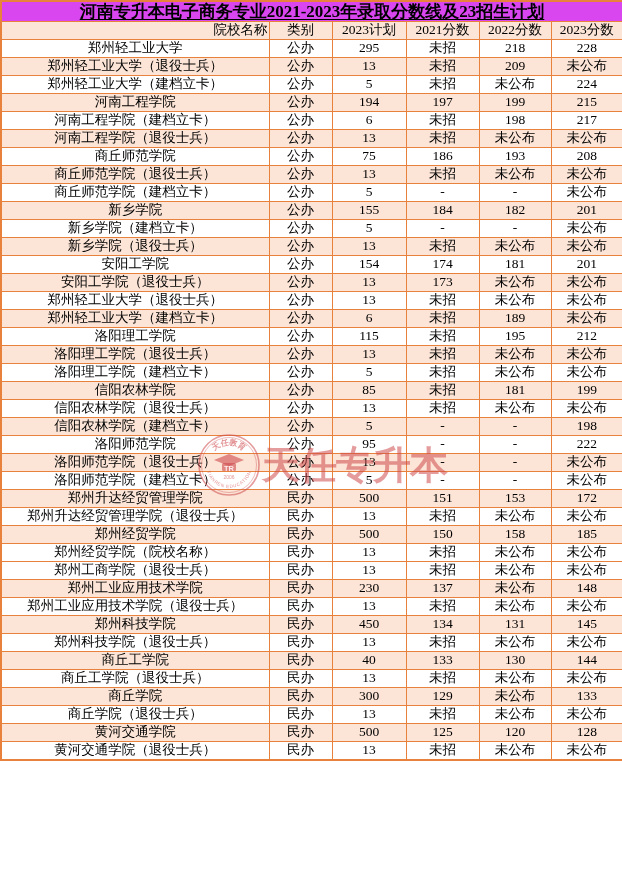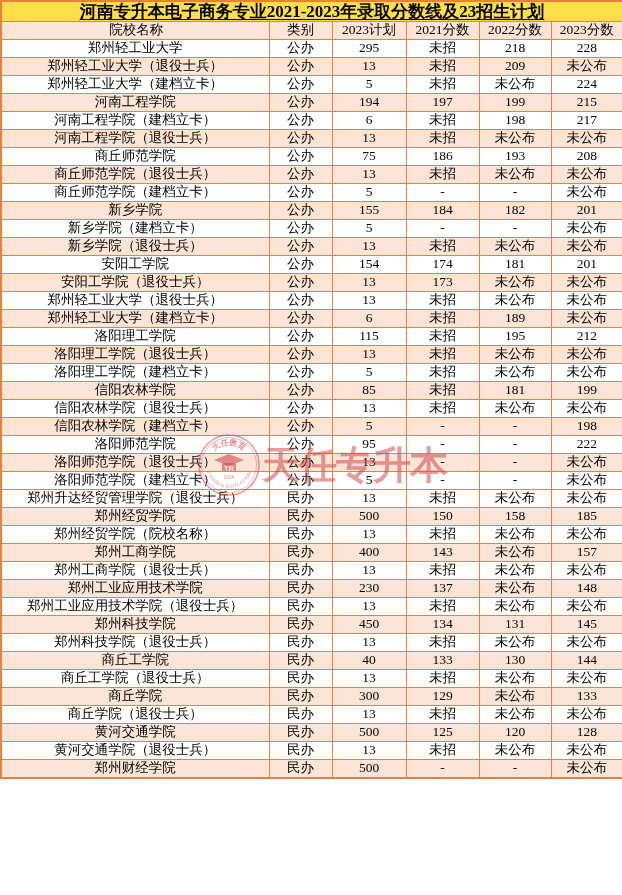--- a/index.html
+++ b/index.html
@@ -8,25 +8,25 @@
     --wm-c:rgba(206,74,76,0.55);
   }
   html,body{margin:0;padding:0;width:622px;height:895px;overflow:hidden;
     background:#fff;font-family:"Liberation Serif","DejaVu Serif",serif;}
   .sheet{position:relative;width:622px;height:895px;}
   table.score{border-collapse:collapse;table-layout:fixed;width:622px;
     border:2px solid var(--border-c);}
   table.score td,table.score th{border:1px solid var(--border-c);
     font-size:13.5px;font-weight:normal;color:#000;text-align:center;
     height:17px;padding:0 1px;line-height:1.05;overflow:hidden;white-space:nowrap;}
-  tr.title-row td{background:#fde047;height:19px;border-bottom:1px solid var(--border-c);}
+  tr.title-row td{background:#d946ef;height:19px;border-bottom:1px solid var(--border-c);}
   .title-text{font-size:17px;font-weight:bold;text-decoration:underline;
     text-underline-offset:2px;color:#000;}
   tr.head-row th{background:var(--alt-bg);font-size:13.5px;}
-  tr.head-row th.name{text-align:center;padding-left:3px;margin-top:8px;}
+  tr.head-row th.name{text-align:right;padding-left:3px;margin-top:8px;}
   td.name{text-align:left;padding-left:3px;}
   tbody tr.alt td{background:var(--alt-bg);}
   tbody tr td{background:#fff;}
   
   .watermark{position:absolute;left:0;top:0;width:622px;height:895px;
     pointer-events:none;z-index:5;}
   .wm-inner{position:absolute;left:196px;top:432px;display:flex;align-items:center;}
   .wm-logo{width:66px;height:66px;flex:0 0 auto;}
   .wm-text{font-family:"Liberation Sans","DejaVu Sans",sans-serif;
     font-weight:bold;font-size:38px;line-height:66px;color:var(--wm-c);
@@ -252,20 +252,28 @@
           <td>未公布</td>
         </tr>
         <tr>
           <td class="name">洛阳师范学院（建档立卡）</td>
           <td>公办</td>
           <td>5</td>
           <td>-</td>
           <td>-</td>
           <td>未公布</td>
         </tr>
+        <tr class="alt">
+          <td class="name">郑州升达经贸管理学院</td>
+          <td>民办</td>
+          <td>500</td>
+          <td>151</td>
+          <td>153</td>
+          <td>172</td>
+        </tr>
         <tr>
           <td class="name">郑州升达经贸管理学院（退役士兵）</td>
           <td>民办</td>
           <td>13</td>
           <td>未招</td>
           <td>未公布</td>
           <td>未公布</td>
         </tr>
         <tr class="alt">
           <td class="name">郑州经贸学院</td>
@@ -276,28 +284,20 @@
           <td>185</td>
         </tr>
         <tr>
           <td class="name">郑州经贸学院（院校名称）</td>
           <td>民办</td>
           <td>13</td>
           <td>未招</td>
           <td>未公布</td>
           <td>未公布</td>
         </tr>
-        <tr class="alt">
-          <td class="name">郑州工商学院</td>
-          <td>民办</td>
-          <td>400</td>
-          <td>143</td>
-          <td>未公布</td>
-          <td>157</td>
-        </tr>
         <tr>
           <td class="name">郑州工商学院（退役士兵）</td>
           <td>民办</td>
           <td>13</td>
           <td>未招</td>
           <td>未公布</td>
           <td>未公布</td>
         </tr>
         <tr class="alt">
           <td class="name">郑州工业应用技术学院</td>
@@ -370,28 +370,20 @@
           <td>125</td>
           <td>120</td>
           <td>128</td>
         </tr>
         <tr>
           <td class="name">黄河交通学院（退役士兵）</td>
           <td>民办</td>
           <td>13</td>
           <td>未招</td>
           <td>未公布</td>
-          <td>未公布</td>
-        </tr>
-        <tr class="alt">
-          <td class="name">郑州财经学院</td>
-          <td>民办</td>
-          <td>500</td>
-          <td>-</td>
-          <td>-</td>
           <td>未公布</td>
         </tr>
       </tbody>
   </table>
 
   <div class="watermark">
     <div class="wm-inner">
       <svg class="wm-logo" viewBox="0 0 66 66">
         <defs>
           <path id="arcTop" d="M 13 33 A 20 20 0 0 1 53 33"></path>

